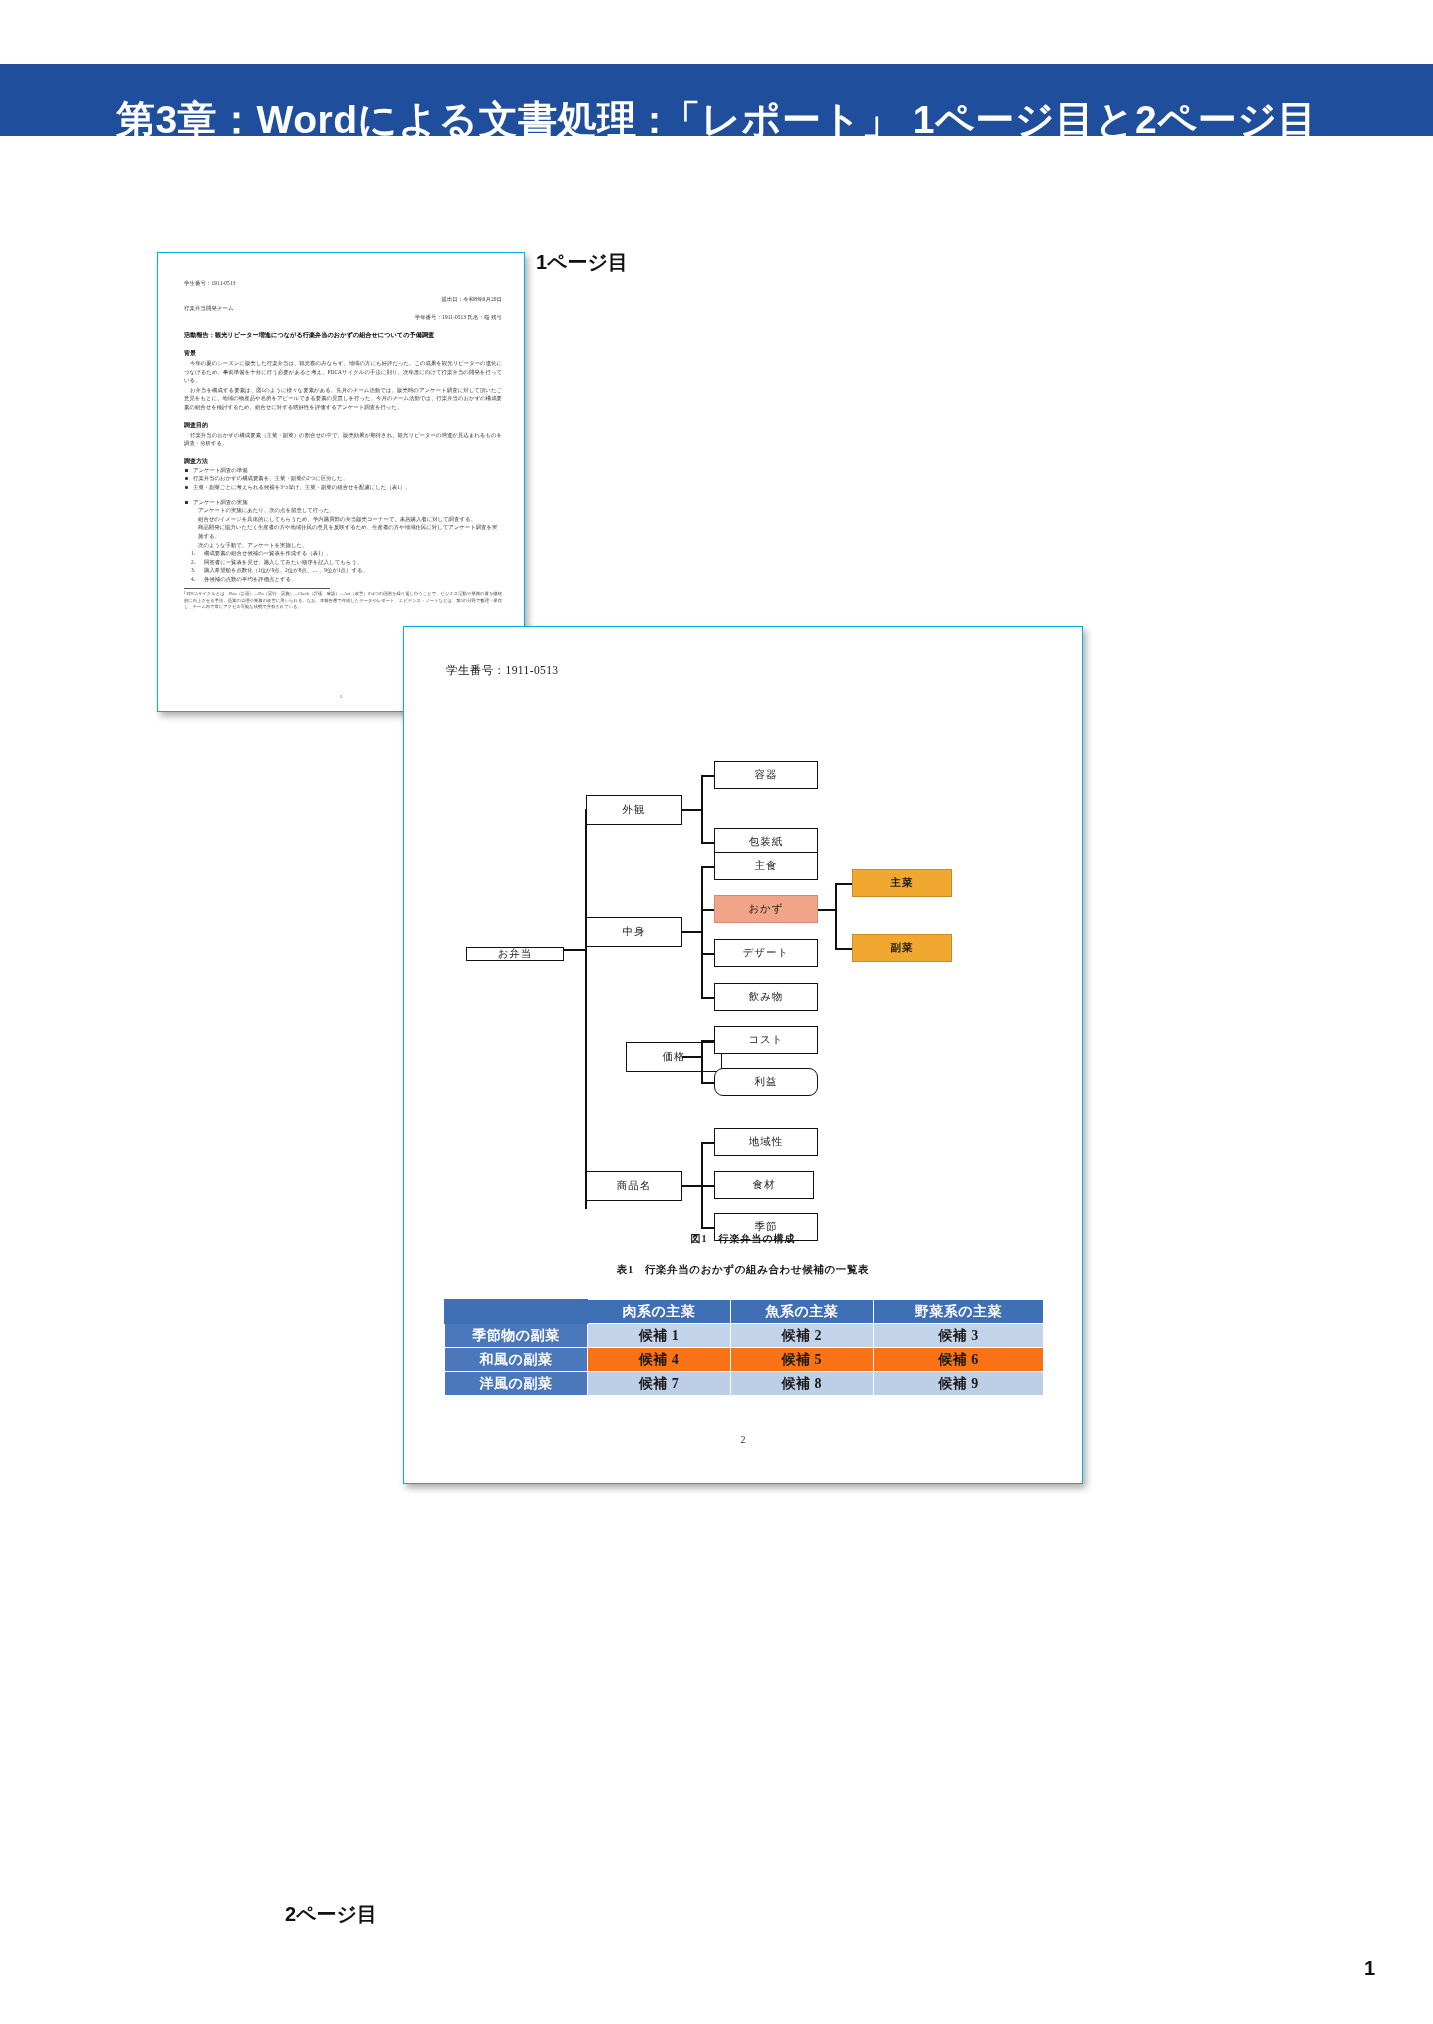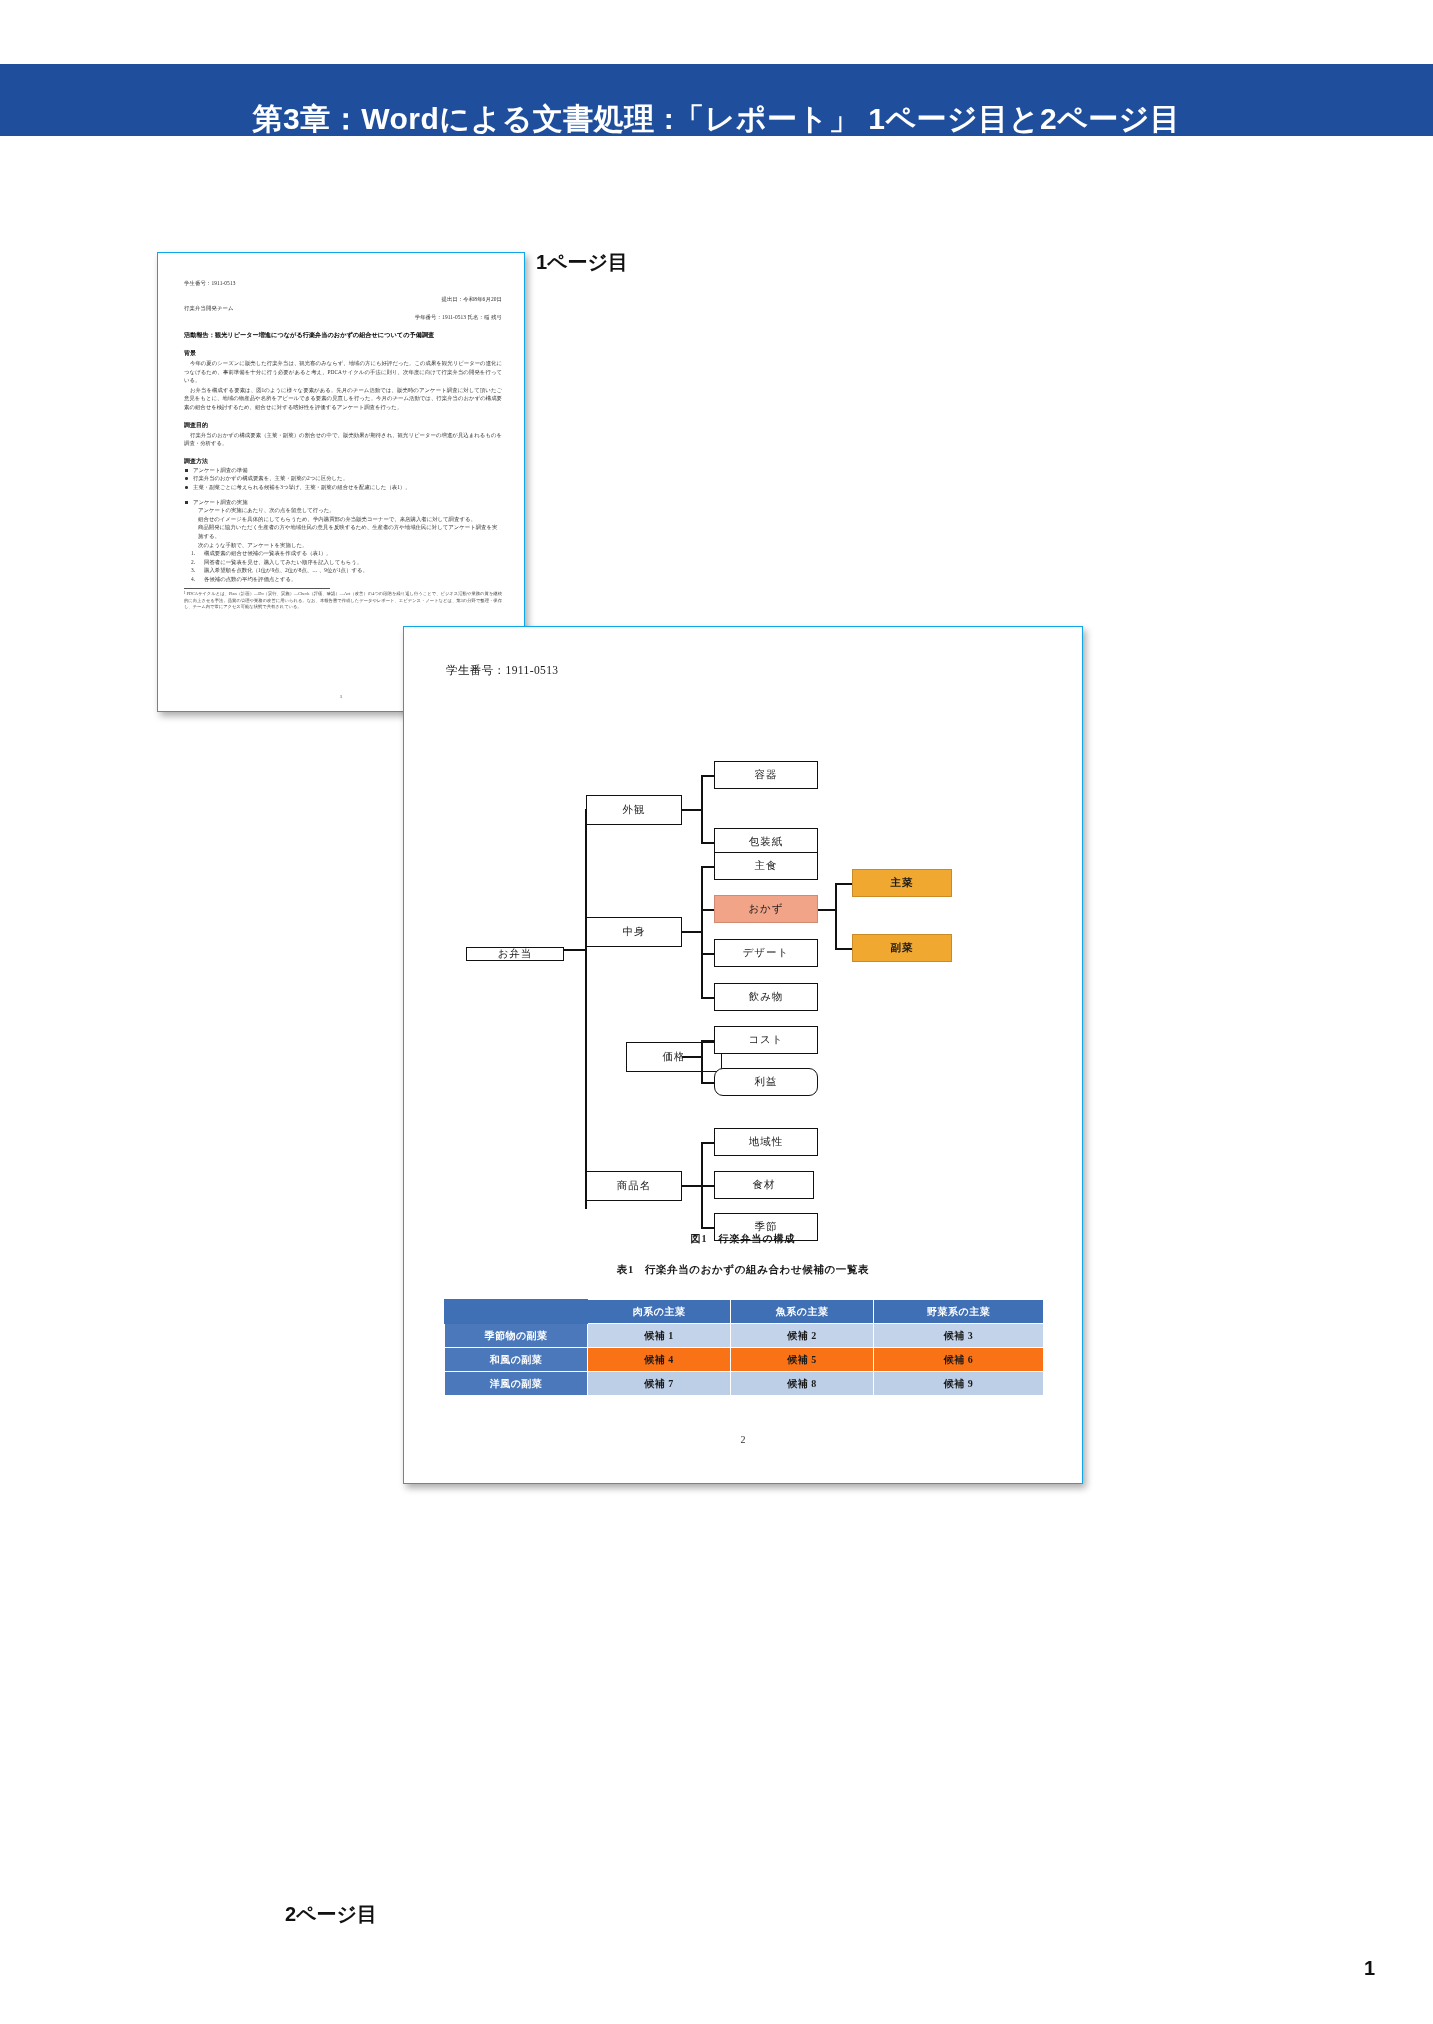--- a/index.html
+++ b/index.html
@@ -10,21 +10,21 @@
     position:relative;overflow:hidden;
   }
 
   
   .banner{
     position:absolute;left:0;top:64px;width:1433px;height:72px;
     background:#1f4e9c;
     display:flex;align-items:center;justify-content:center;
   }
   .banner-title{
-    color:#ffffff;font-size:30px;font-weight:bold;letter-spacing:.5px;
+    color:#ffffff;font-size:39px;font-weight:bold;letter-spacing:.5px;
     white-space:nowrap;
     margin-top:39px;
   }
 
   
   .sheet{
     position:absolute;background:#ffffff;
     border:1px solid #0ea5e9;
     box-shadow:3px 4px 7px rgba(0,0,0,.33);
     box-sizing:border-box;
@@ -85,21 +85,21 @@
            font-size:10px;font-weight:bold;color:#1a1a1a;
            font-family:"Liberation Serif","DejaVu Serif",serif;letter-spacing:1px;}
   .tbl-cap{position:absolute;left:0;right:0;top:636px;text-align:center;
            font-size:10.5px;font-weight:bold;color:#1a1a1a;
            font-family:"Liberation Serif","DejaVu Serif",serif;letter-spacing:.6px;}
 
   table.t1{position:absolute;left:40px;top:672px;width:600px;border-collapse:collapse;
            font-family:"Liberation Serif","DejaVu Serif",serif;}
   table.t1 td,table.t1 th{
       height:21px;text-align:center;vertical-align:middle;
-      font-size:10px;font-weight:bold;color:#1a1a1a;
+      font-size:14px;font-weight:bold;color:#1a1a1a;
       border:1px solid #ffffff;letter-spacing:.5px;}
   table.t1 th.corner{background:#3f6fb5;border-color:#3f6fb5;}
   table.t1 th.colh{background:#3f6fb5;color:#ffffff;}
   table.t1 th.rowh{background:#4a78ba;color:#ffffff;width:140px;}
   table.t1 td.c-a{background:#c3d4ea;}
   table.t1 td.c-b{background:#f97316;}
   table.t1 td.c-c{background:#bccfe7;}
 
   .p2-pgnum{position:absolute;bottom:38px;left:0;right:0;text-align:center;
             font-size:10px;color:#333;font-family:"Liberation Serif",serif;}

